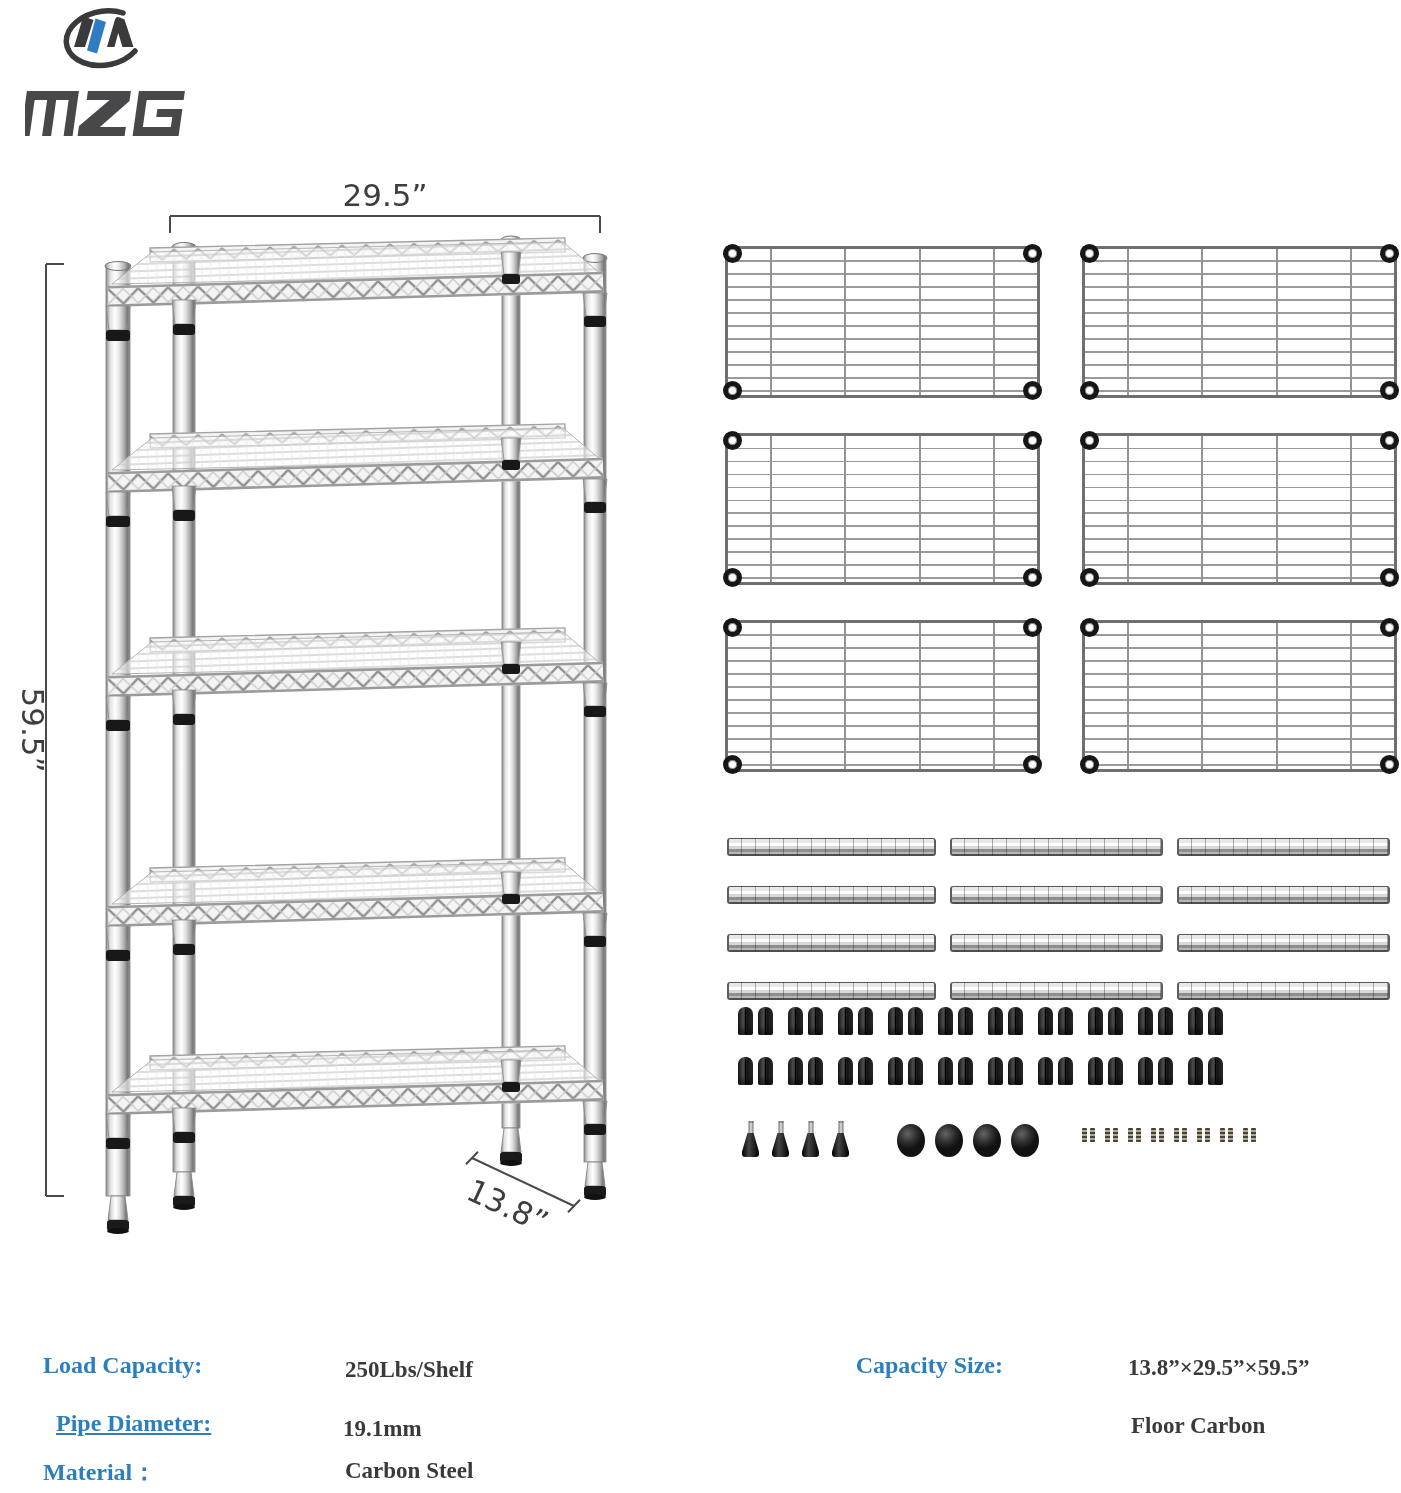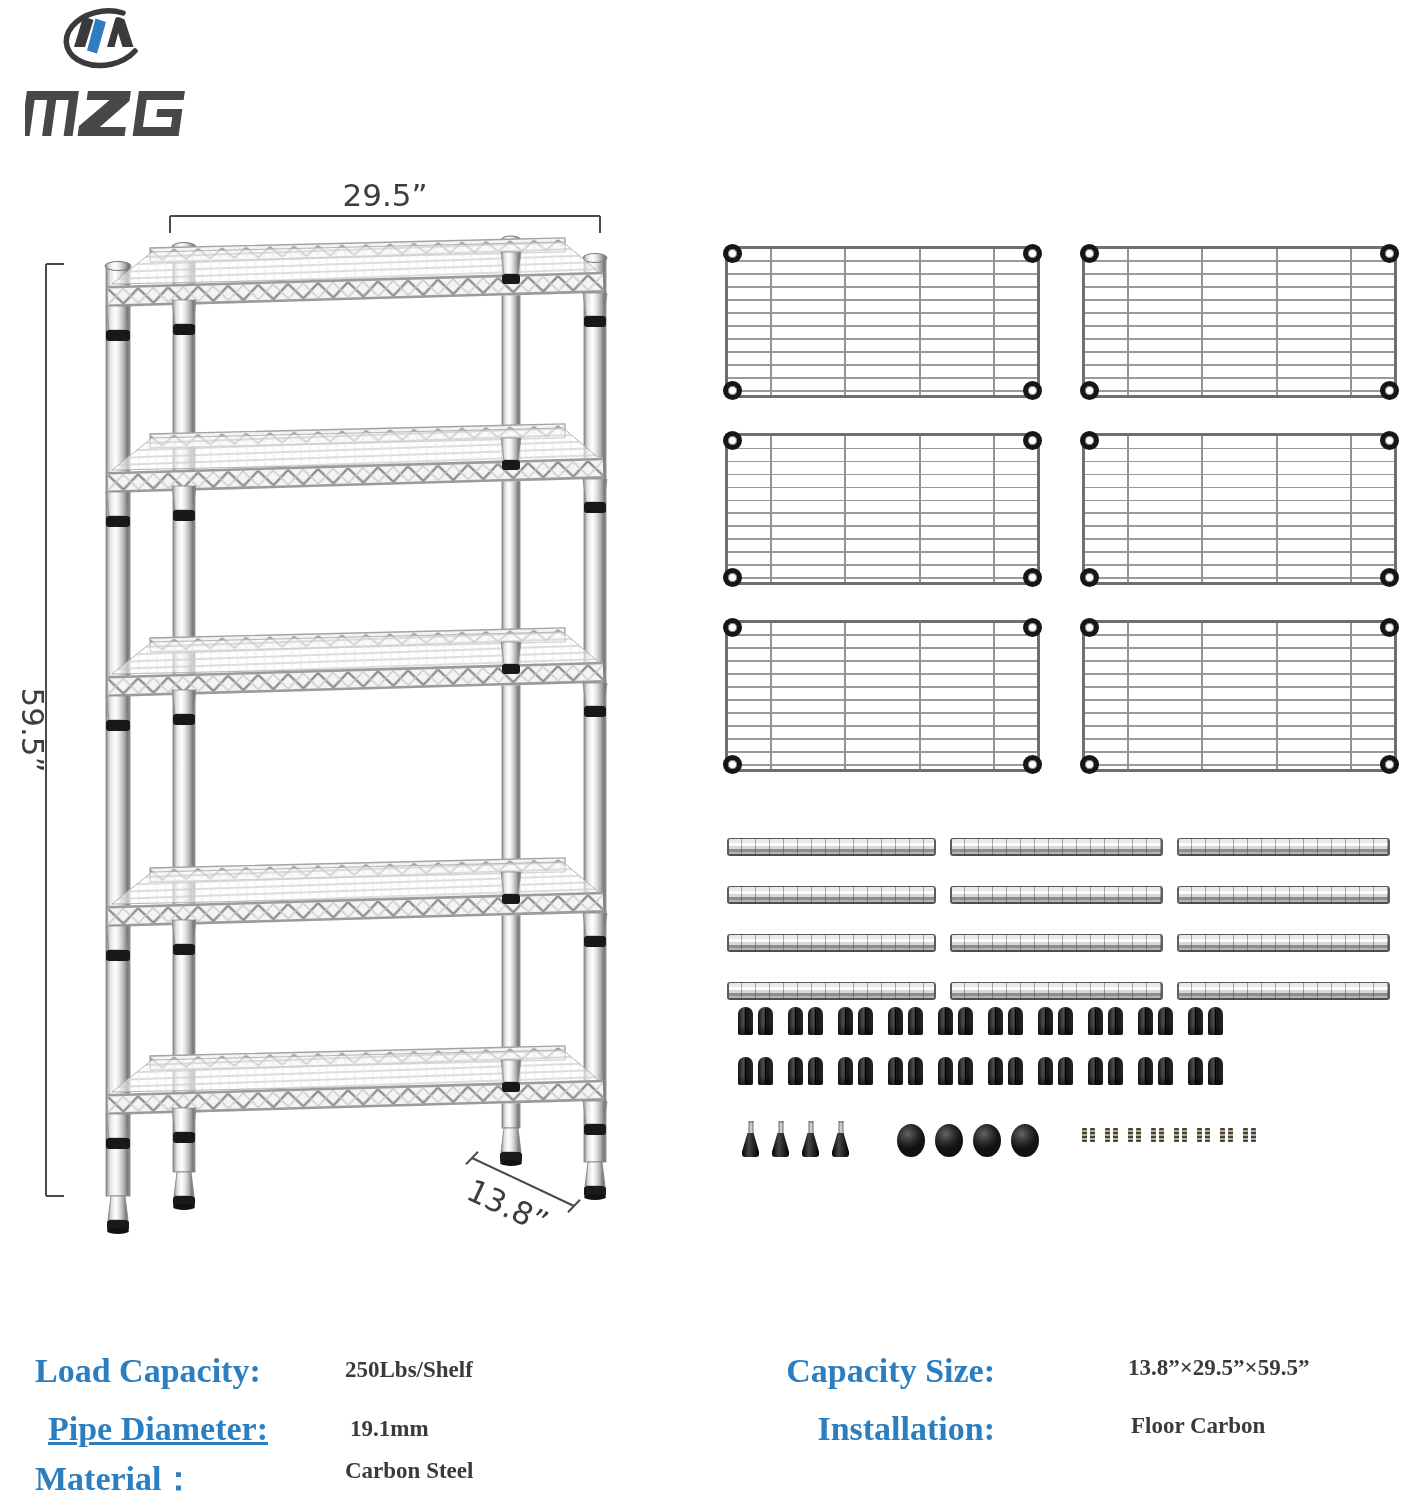--- a/index.html
+++ b/index.html
@@ -58,21 +58,21 @@
   #caps{position:absolute;left:897px;top:1124px;display:flex;gap:10px;}
   .cap{width:28px;height:33px;border-radius:50%;
     background:radial-gradient(ellipse 60% 50% at 38% 30%, #636363, #2d2d2d 55%, #121212 90%);}
   #screws{position:absolute;left:1082px;top:1128px;display:flex;gap:10px;}
   .screws-pair{width:13px;height:14px;display:flex;gap:3px;}
   .screw{flex:1;border-radius:1px;
     background:repeating-linear-gradient(180deg,#474136 0 2px,#b3aa96 2px 4px);}
 
   
   .spec-label{position:absolute;font-family:"Liberation Serif",serif;font-weight:bold;
-              font-size:34px;color:#2b7fc1;white-space:nowrap;}
+              font-size:24px;color:#2b7fc1;white-space:nowrap;margin-left:8px;}
   .spec-value{position:absolute;font-family:"Liberation Serif",serif;font-weight:bold;
               font-size:23px;color:#3a3a3a;white-space:nowrap;}
   .spec-label.right{text-align:right;width:235px;}
 
   
   .dim-text{font-family:"DejaVu Sans",sans-serif;font-size:31px;fill:#3d3d3d;}
   .brand-text{font-family:"DejaVu Sans",sans-serif;font-weight:bold;fill:#434345;letter-spacing:4px;}
 </style>
 </head>
 <body>
@@ -394,23 +394,22 @@
       <div class="screws-pair">
         <div class="screw"></div>
         <div class="screw"></div>
       </div>
     </div>
 
   <div class="spec-label" style="left:35px;top:1352px;">Load Capacity:</div>
   <div class="spec-value" style="left:345px;top:1357px;">250Lbs/Shelf</div>
 
   <div class="spec-label" style="left:48px;top:1410px;text-decoration:underline;">Pipe Diameter:</div>
-  <div class="spec-value" style="left:350px;top:1416px;">19.1mm</div>
+  <div class="spec-value" style="left:343px;top:1416px;">19.1mm</div>
 
   <div class="spec-label" style="left:35px;top:1456px;">Material：</div>
   <div class="spec-value" style="left:345px;top:1458px;">Carbon Steel</div>
 
   <div class="spec-label right" style="left:760px;top:1352px;">Capacity Size:</div>
   <div class="spec-value" style="left:1128px;top:1355px;">13.8”×29.5”×59.5”</div>
 
-  <div class="spec-label right" style="left:760px;top:1410px;">Installation:</div>
   <div class="spec-value" style="left:1131px;top:1413px;">Floor Carbon</div>
 </div>
 
 </body></html>

